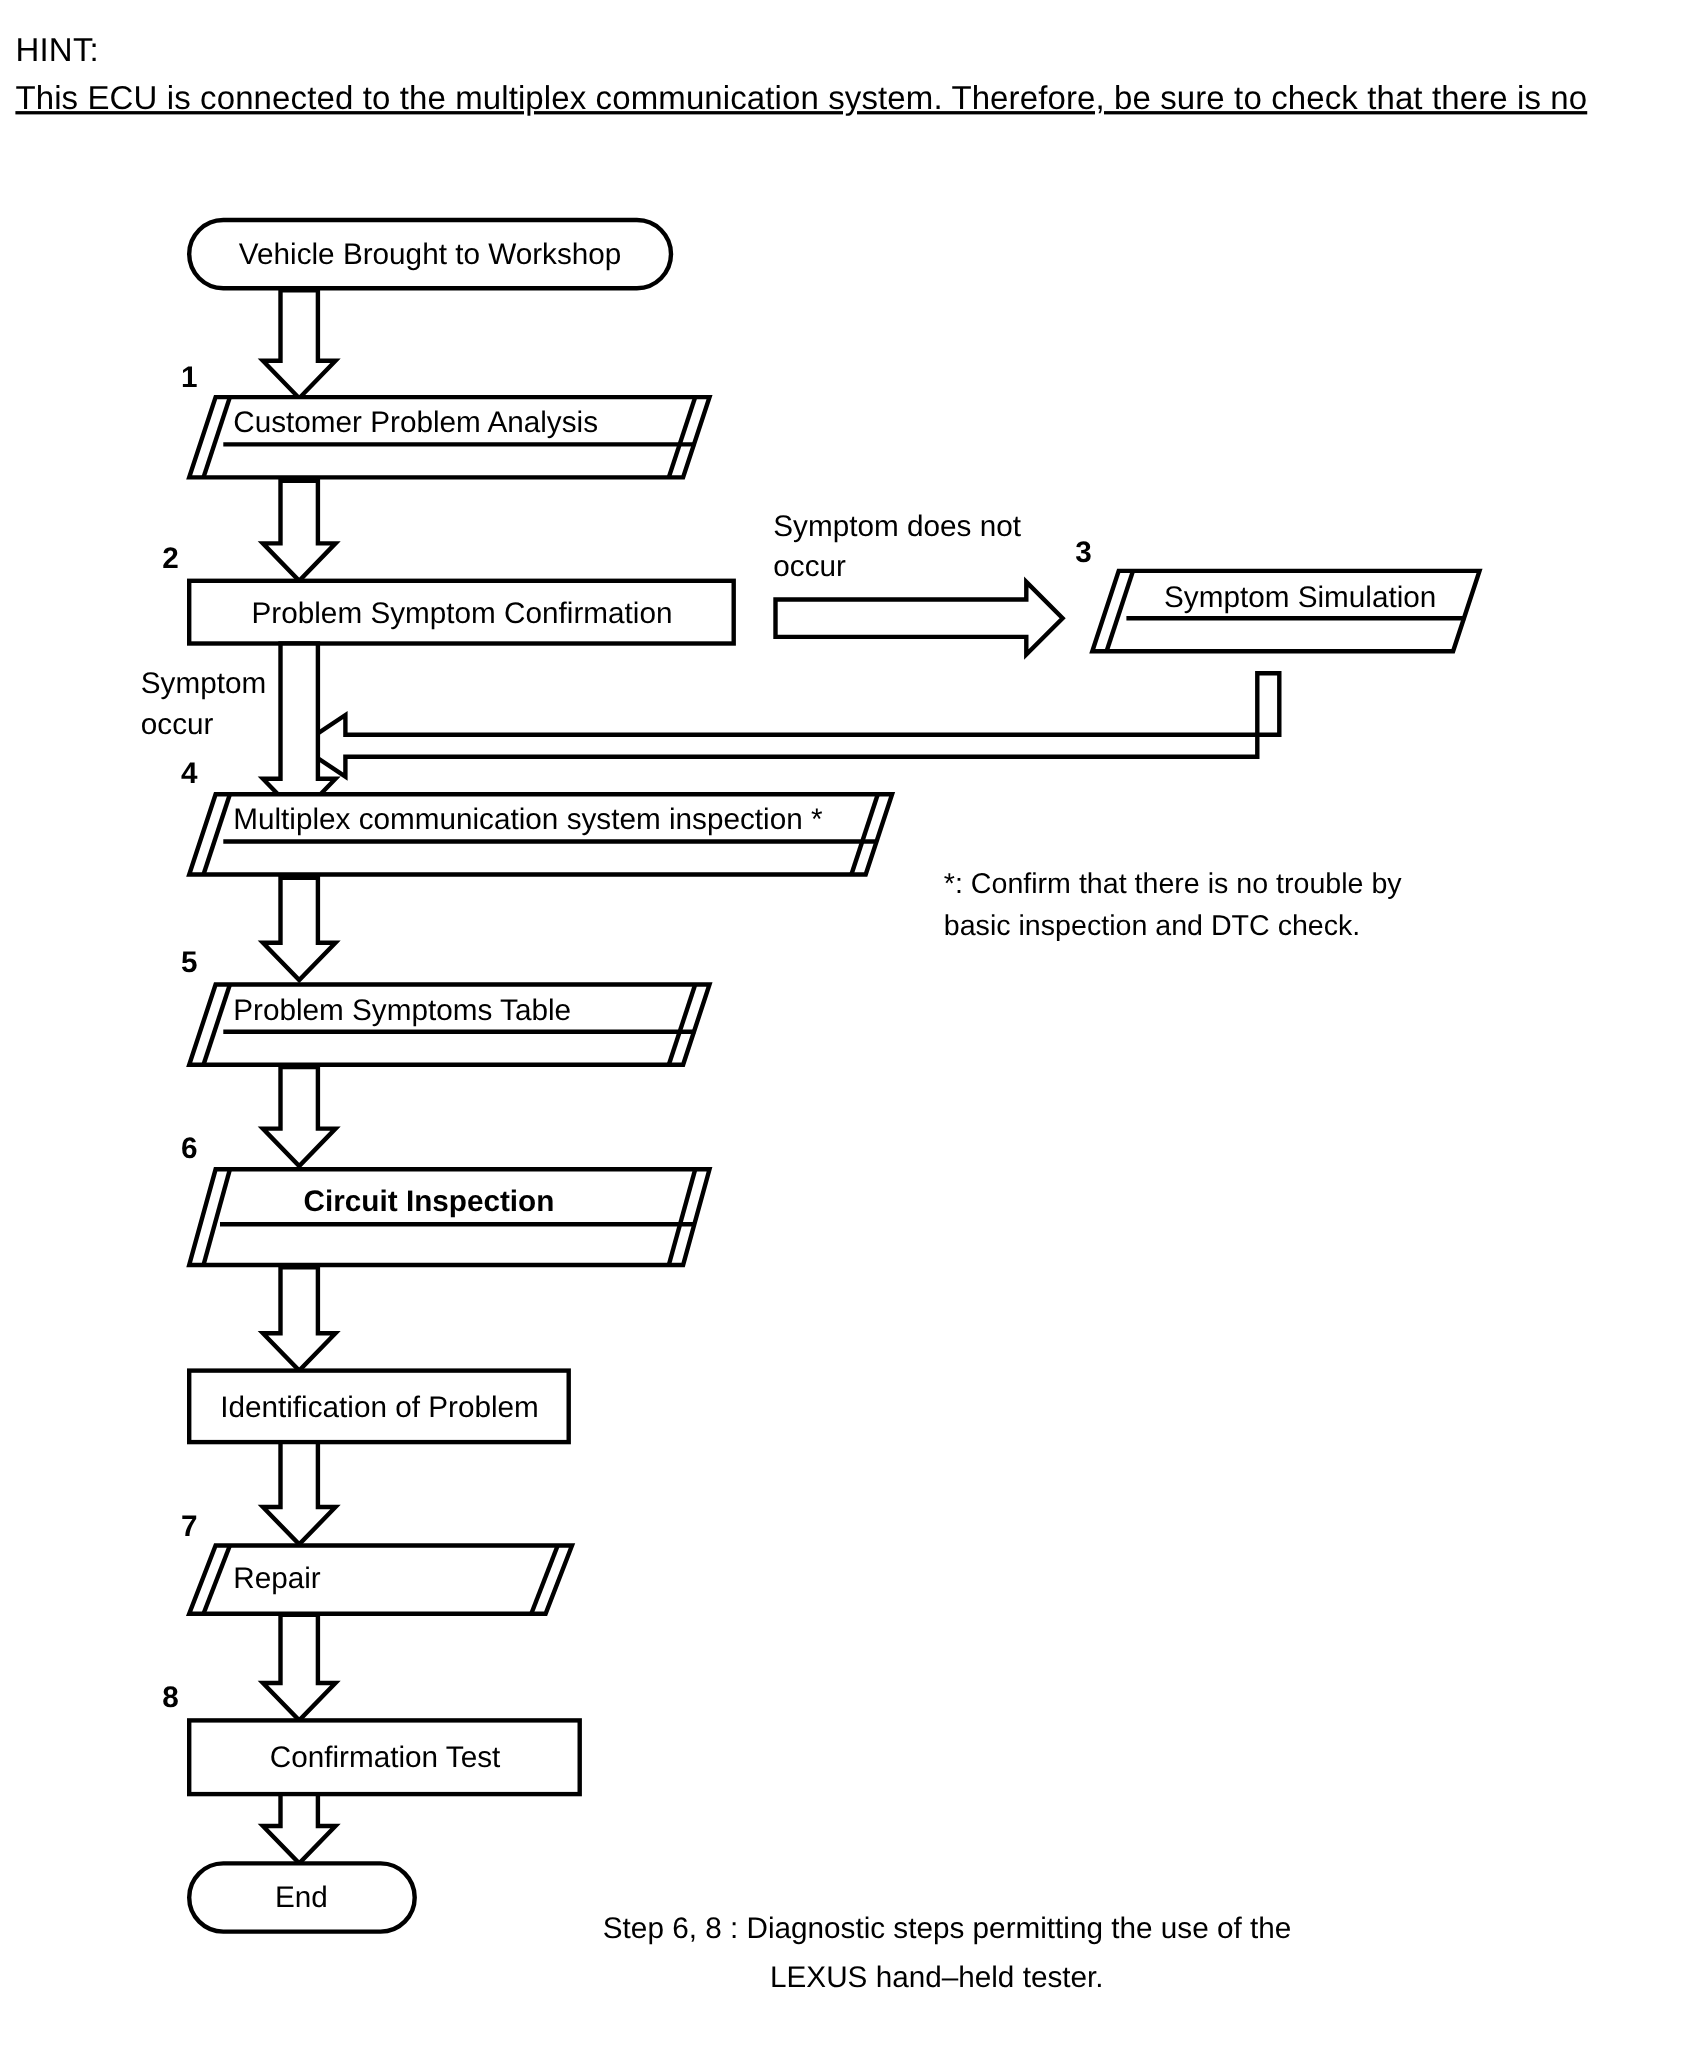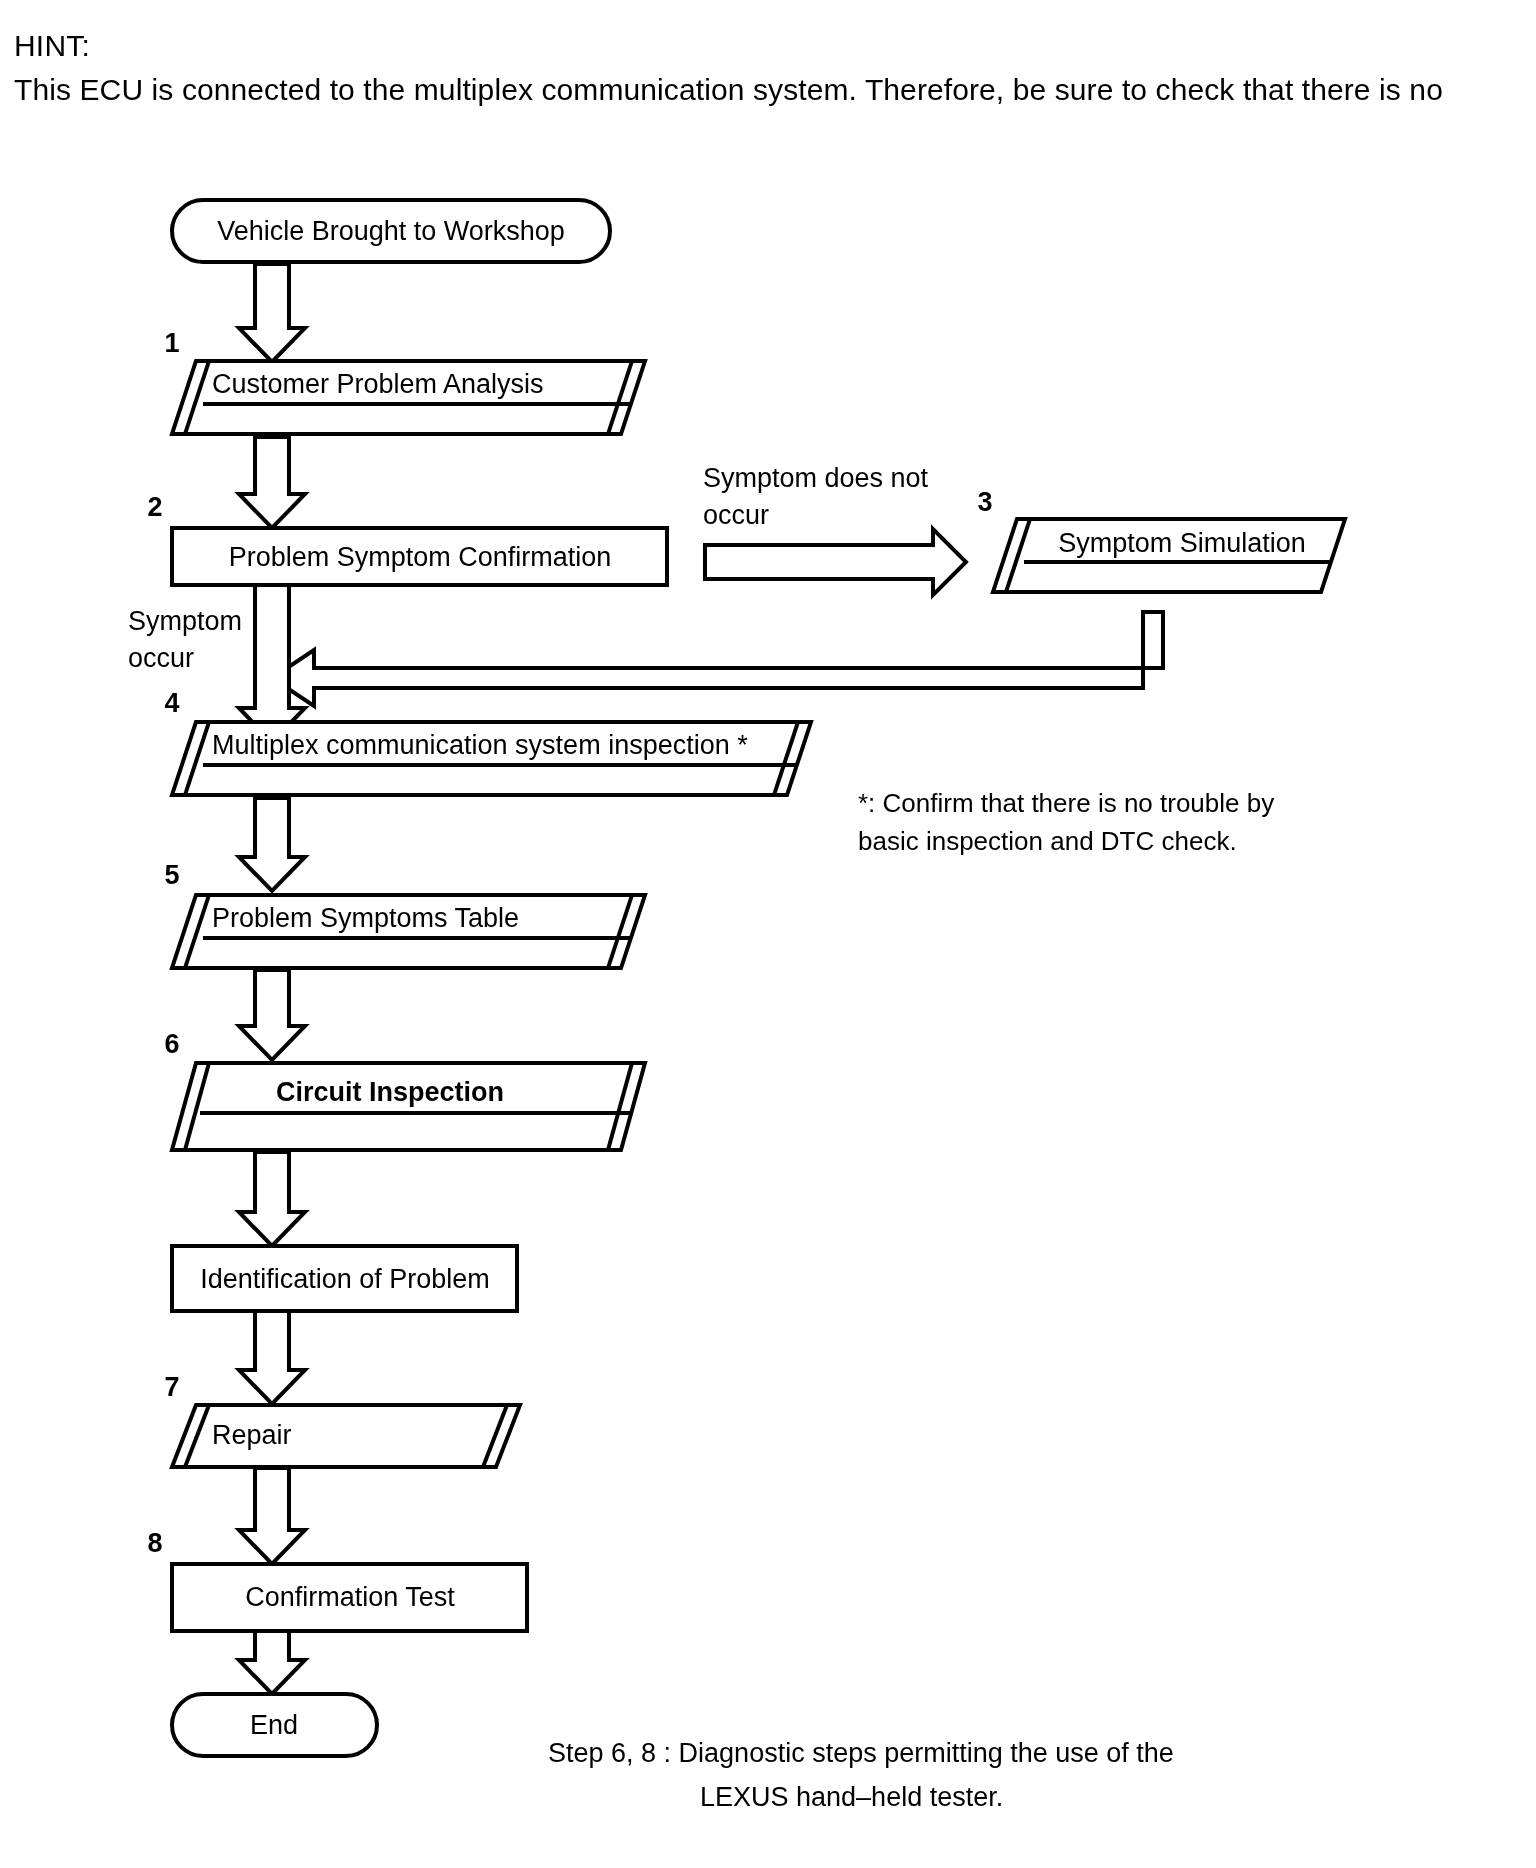--- a/index.html
+++ b/index.html
@@ -30,20 +30,21 @@
   .hint-label {
     font-size: 30px;
     line-height: 44px;
     letter-spacing: 0.2px;
   }
   .hint-body {
     font-size: 30px;
     line-height: 44px;
     width: 1440px;
     letter-spacing: 0.1px;
+    text-decoration: underline;
   }
   svg#flow {
     position: absolute;
     left: 0;
     top: 0;
     width: 1536px;
     height: 1868px;
   }
   .shape-text {
     font-family: "Liberation Sans", sans-serif;

